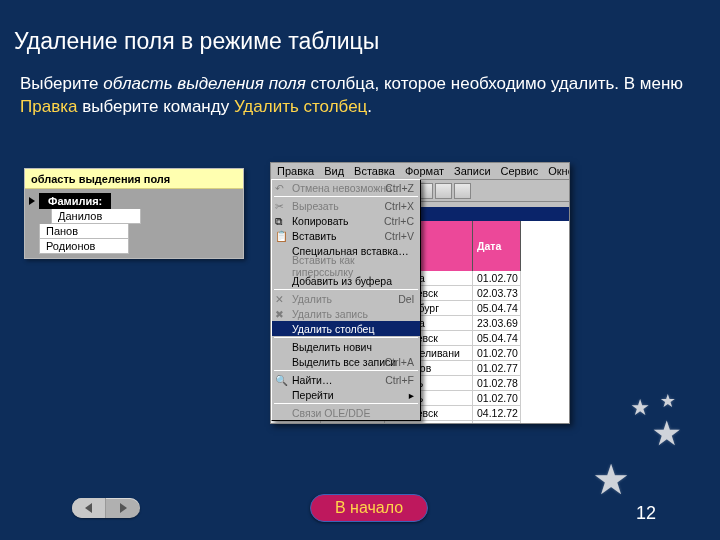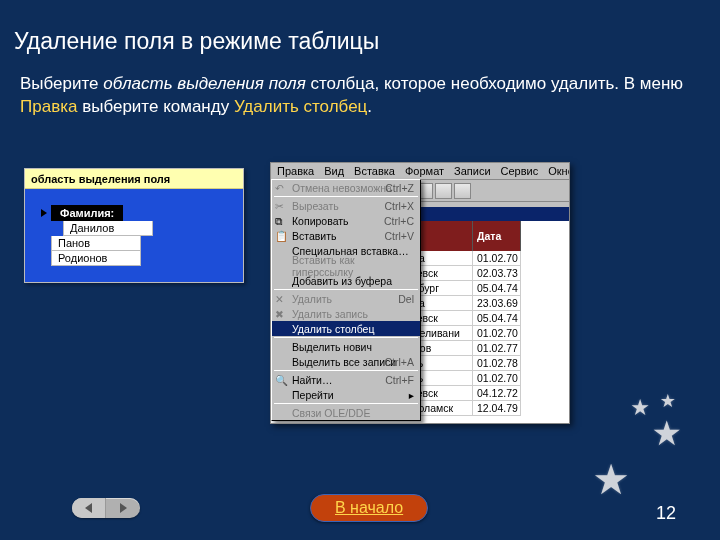--- a/index.html
+++ b/index.html
@@ -45,22 +45,22 @@
     font-weight: bold;
     border-bottom: 1px solid #d8d080;
   }
   .callout .body {
     background: #ffffb0;
     padding: 3px 6px 5px;
     line-height: 1.25;
     border-bottom: 1px solid #d8d080;
   }
   .callout .mini-table {
-    padding: 16px;
-    background: #1d4ed8;
+    padding: 4px;
+    background: #a3a3a3;
   }
   .mini-table .headcell {
     display:inline-block;
     background:#000;
     color:#fff;
     padding:1px 8px;
     font-weight:bold;
     font-size:11px;
     border:1px solid #000;
   }
@@ -116,24 +116,24 @@
   }
   .bluebar {
     height:14px;
     background:#0a246a;
   }
   .dh {
     display:flex;
     font-size:10.5px;
   }
   .dh div {
-    background:#7f1d1d;
+    background:#ec4899;
     color:#fff;
     border-right:1px solid #555;
-    padding:9px 4px;
+    padding:19px 4px;
     font-weight:bold;
   }
   .dh .c1{width:50px;}
   .dh .c2{width:64px;}
   .dh .c3{width:88px;}
   .dh .c4{width:48px;}
   .drow {
     display:flex;
     font-size:10.5px;
   }
@@ -196,32 +196,31 @@
   .nav-pills .pill:first-child{ background:#c8c8c8; border-right:1px solid #999;}
   .nav-pills .tri {
     width:0;height:0;border-top:5px solid transparent;border-bottom:5px solid transparent;
   }
   .nav-pills .tri.l{ border-right:7px solid #555;}
   .nav-pills .tri.r{ border-left:7px solid #555;}
   .home-btn {
     position:absolute;
     left:310px;
     bottom:18px;
-    background:#c2410c;
+    background:#be185d;
     border:1px solid #3a63b8;
     color:#ffd54a;
     font-size:16px;
     padding:4px 24px;
     border-radius:14px;
     box-shadow:0 1px 3px rgba(0,0,0,.5);
-    text-decoration:underline;
   }
   .page-num {
     position:absolute;
-    right:44px;
+    right:64px;
     bottom:16px;
     color:#fff;
     font-size:18px;
   }
   .star {
     position:absolute;
     color:#cfd3da;
     text-shadow:0 0 3px rgba(255,255,255,.3);
   }
 </style>

